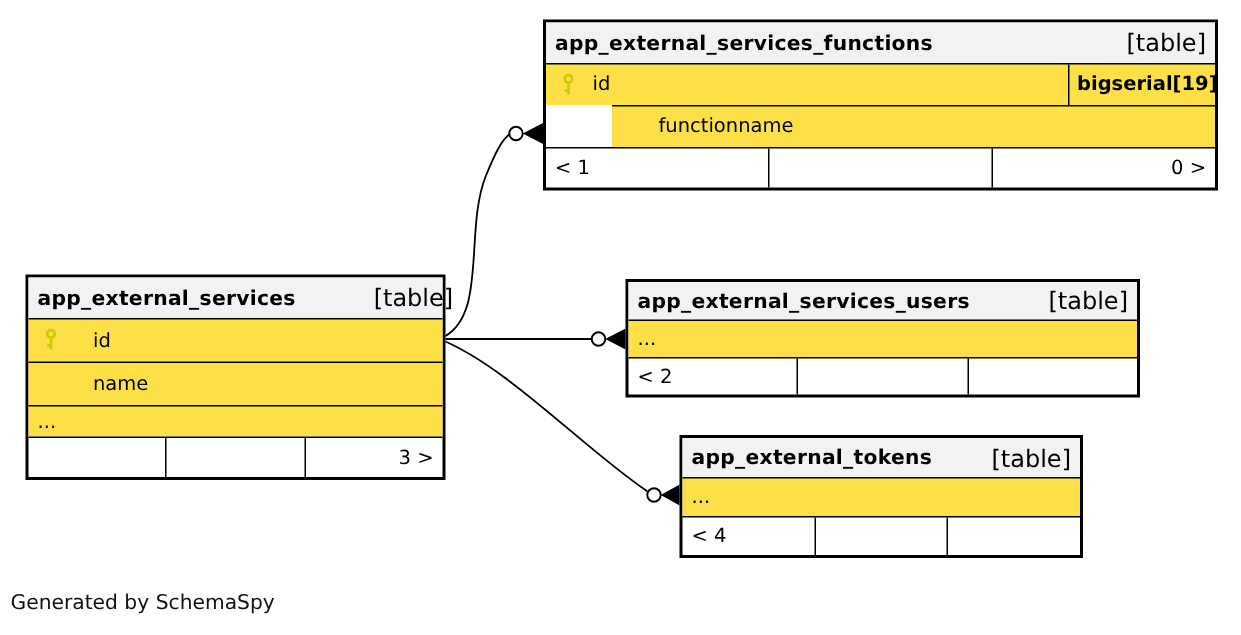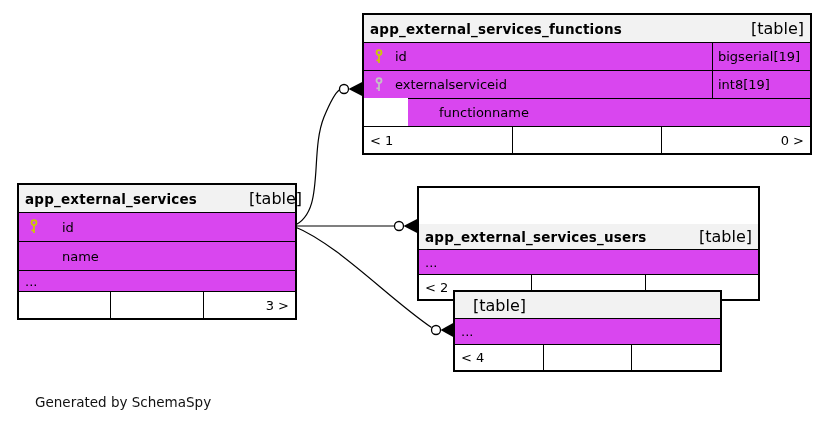--- a/index.html
+++ b/index.html
@@ -23,54 +23,55 @@
   .hdr{
     display:flex;align-items:center;justify-content:space-between;
     background:var(--header-bg,#f2f2f2);
     padding:0 6px;
   }
   .tname{font-weight:bold;font-size:13.5px;letter-spacing:.2px;}
   .ttag{font-size:16px;margin-left:12px;white-space:nowrap;}
   .row{
     display:flex;align-items:center;
     border-top:1px solid var(--border,#000);
-    background:#d946ef;
+    background:#fde047;
   }
   .keycell{
     width:12px;margin-left:9px;margin-right:10px;
     display:inline-flex;align-items:center;justify-content:center;
     flex:0 0 auto;
   }
   .keycell svg{display:block;}
   .pk{color:var(--primary-key,#cccc00);}
   .fk{color:var(--foreign-key,#c4c4c4);}
   .lbl{white-space:nowrap;}
   .typ{
     margin-left:auto;
     border-left:1px solid var(--border,#000);
     width:98px;flex:0 0 auto;
     align-self:stretch;
     display:flex;align-items:center;
     padding-left:5px;box-sizing:border-box;
     white-space:nowrap;
+    font-weight:bold;
   }
   .dotsrow{padding-left:6px;}
   .foot{
     display:flex;
     border-top:1px solid var(--border,#000);
   }
   .fcell{
     flex:1 1 0;
     display:flex;align-items:center;
     padding:0 6px;white-space:nowrap;
   }
   .fcell + .fcell{border-left:1px solid var(--border,#000);}
   .fcell.r{justify-content:flex-end;}
   .note{
-    position:absolute;left:35px;top:394px;
+    position:absolute;left:7px;top:394px;
     font-size:13.5px;color:#111;text-align:right;
   }
   .wire{stroke:#000;stroke-width:1.2;fill:none;}
   .card-dot{fill:#fff;stroke:#000;stroke-width:1.3;}
   .crow{fill:#000;stroke:none;}
 </style>
 </head>
 <body>
 
 <div id="canvas">
@@ -104,30 +105,20 @@
     <div class="row" style="height:27px;">
       <span class="keycell pk">
         <svg width="10" height="16" viewBox="0 0 10 16">
             <circle cx="5" cy="3.6" r="2.5" fill="none" stroke="currentColor" stroke-width="1.8"></circle>
             <path d="M5 6.2 L5 14 M5 11.4 L2.4 11.4" stroke="currentColor" stroke-width="1.7" fill="none"></path>
           </svg>
       </span>
       <span class="lbl">id</span>
       <span class="typ">bigserial[19]</span>
     </div>
-    <div class="row" style="height:27px;">
-      <span class="keycell fk">
-        <svg width="10" height="16" viewBox="0 0 10 16">
-            <circle cx="5" cy="3.6" r="2.5" fill="none" stroke="currentColor" stroke-width="1.8"></circle>
-            <path d="M5 6.2 L5 14 M5 11.4 L2.4 11.4" stroke="currentColor" stroke-width="1.7" fill="none"></path>
-          </svg>
-      </span>
-      <span class="lbl">externalserviceid</span>
-      <span class="typ">int8[19]</span>
-    </div>
     <div class="row" style="height:27px;margin-left:44px;">
       <span class="keycell"></span>
       <span class="lbl">functionname</span>
     </div>
     <div class="foot" style="height:26px;">
       <span class="fcell">&lt; 1</span>
       <span class="fcell"></span>
       <span class="fcell r">0 &gt;</span>
     </div>
   </div>
@@ -154,36 +145,37 @@
       <span class="lbl">...</span>
     </div>
     <div class="foot" style="height:26px;">
       <span class="fcell"></span>
       <span class="fcell"></span>
       <span class="fcell r">3 &gt;</span>
     </div>
   </div>
 
   <div class="tbl" style="left:417px;top:186px;width:339px;">
-    <div class="hdr" style="height:25px;margin-top:36px;">
+    <div class="hdr" style="height:25px;">
       <span class="tname">app_external_services_users</span>
       <span class="ttag">[table]</span>
     </div>
     <div class="row dotsrow" style="height:24px;">
       <span class="lbl">...</span>
     </div>
     <div class="foot" style="height:24px;">
       <span class="fcell">&lt; 2</span>
       <span class="fcell"></span>
       <span class="fcell r"></span>
     </div>
   </div>
 
   <div class="tbl" style="left:453px;top:290px;width:265px;">
     <div class="hdr" style="height:26px;">
+      <span class="tname">app_external_tokens</span>
       <span class="ttag">[table]</span>
     </div>
     <div class="row dotsrow" style="height:25px;">
       <span class="lbl">...</span>
     </div>
     <div class="foot" style="height:25px;">
       <span class="fcell">&lt; 4</span>
       <span class="fcell"></span>
       <span class="fcell r"></span>
     </div>

